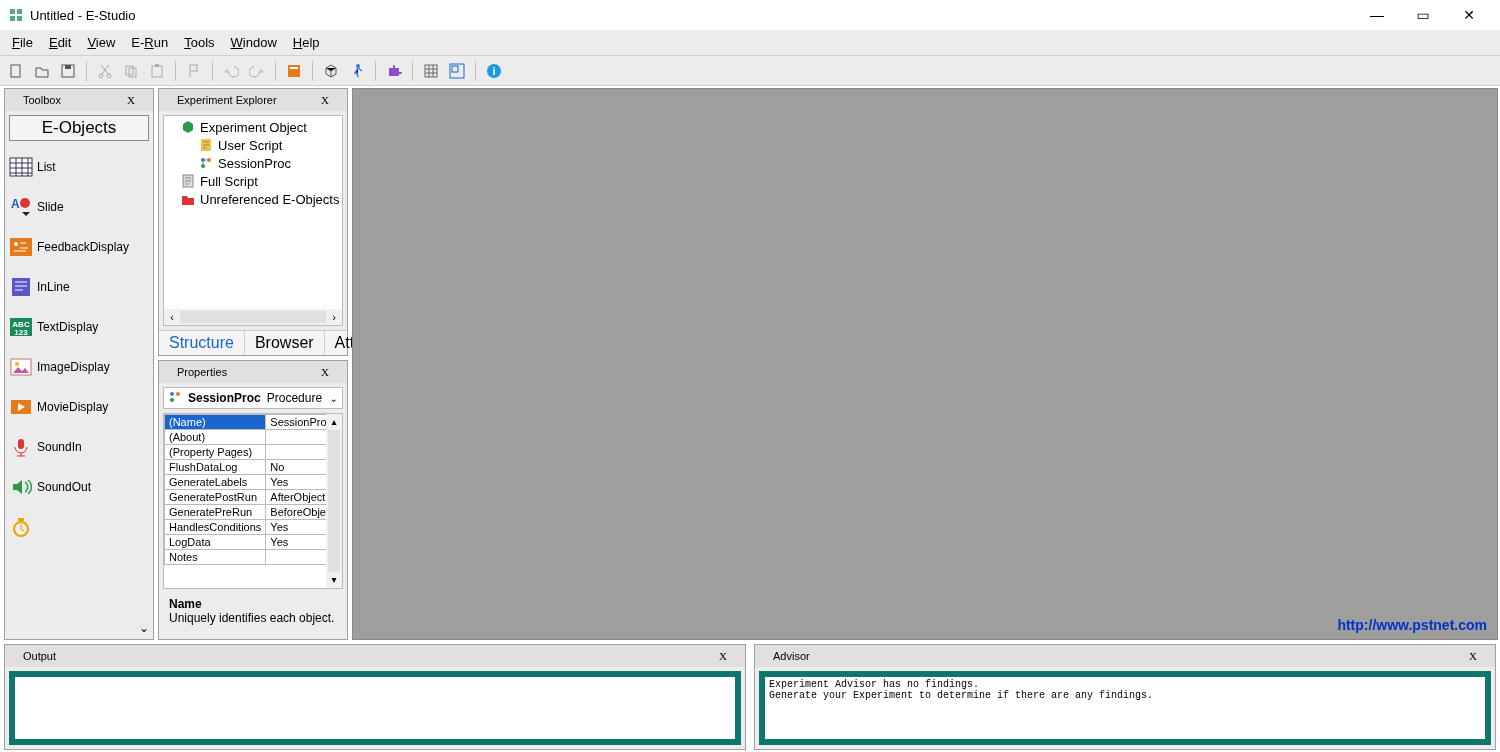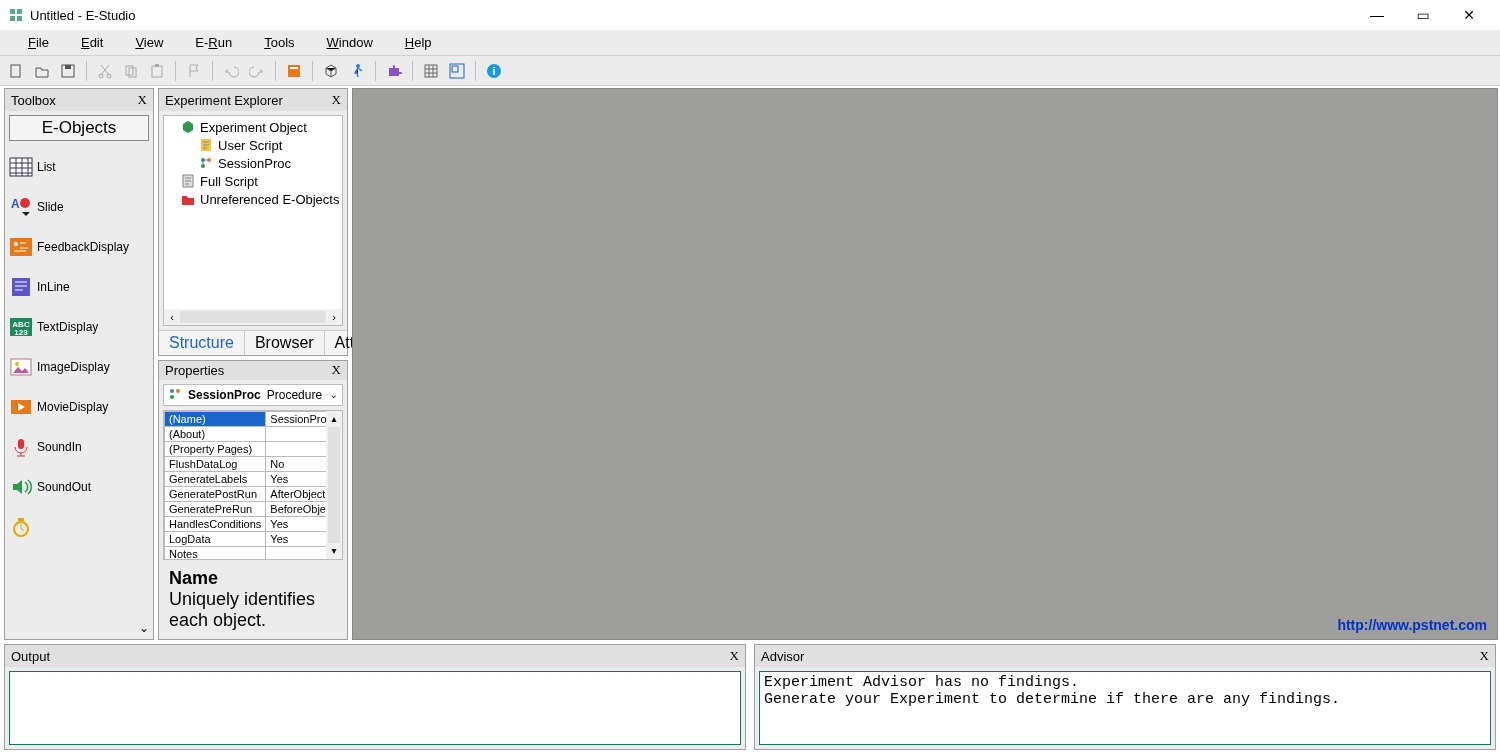--- a/index.html
+++ b/index.html
@@ -6,35 +6,35 @@
 html, body { width: 1500px; height: 752px; background: #fff; overflow: hidden; }
 
 
 .titlebar { height: 30px; display: flex; align-items: center; padding: 0 8px; font-size: 13px; }
 .titlebar .app-icon { width: 16px; height: 16px; margin-right: 6px; display: inline-flex; align-items:center; justify-content:center; }
 .titlebar .buttons { margin-left: auto; display: flex; }
 .titlebar .buttons div { width: 46px; height: 30px; display:flex; align-items:center; justify-content:center; font-size:14px; }
 
 
 .menubar { height: 26px; display: flex; align-items: center; padding: 0 4px; font-size: 13px; border-bottom: 1px solid #d0d0d0; background: #ececec; }
-.menubar .item { padding: 3px 8px; margin-left: 16px; }
+.menubar .item { padding: 3px 8px; }
 .menubar .item u { text-decoration: underline; }
 
 
 .toolbar { height: 30px; background: #ececec; border-bottom: 1px solid #d0d0d0; display: flex; align-items: center; padding: 0 4px; gap: 2px; }
 .toolbar .sep { width: 1px; height: 20px; background: #c0c0c0; margin: 0 4px; }
 .toolbar .btn { width: 24px; height: 24px; display:flex; align-items:center; justify-content:center; }
 .toolbar svg { display:block; }
 
 
 .main { display: flex; height: calc(752px - 30px - 26px - 30px - 110px); }
 
 
 .panel { border: 1px solid #a0a0a0; background: #ececec; display:flex; flex-direction:column; }
-.panel-header { height: 22px; display:flex; align-items:center; padding: 0 6px; font-size: 13px; font-family: "Courier New", monospace; background: #e0e0e0; gap: 33px; }
+.panel-header { height: 22px; display:flex; align-items:center; padding: 0 18px; font-size: 11px; font-family: "Courier New", monospace; background: #e0e0e0; gap: 33px; }
 .panel-header .x { margin-left:auto; font-family: "Segoe UI"; cursor:default; }
 .toolbox { width: 150px; margin: 2px 4px 2px 4px; }
 .toolbox .tabhdr { margin: 4px; border: 1px solid #888; text-align:center; font-size:17px; padding:2px 0; background: #f4f4f4; }
 .toolbox-items { overflow-y:auto; flex:1; padding: 4px 0; position:relative; }
 .toolbox-items .drop { position:absolute; right:4px; bottom:4px; font-size:12px; }
 .tb-item { display:flex; align-items:center; padding: 4px 0 8px 0; font-size: 12px; font-family:"Courier New", monospace; }
 .tb-item .ic { width: 32px; height: 28px; display:flex; align-items:center; justify-content:center; }
 
 
 .explorer-col { width: 190px; margin: 2px 4px 2px 0; display:flex; flex-direction:column; gap:4px; }
@@ -58,31 +58,31 @@
 .props-head b { margin-right:6px; }
 .props-head .dd { margin-left:auto; font-size:10px; }
 .prop-grid-wrap { margin: 0 4px; border:1px solid #bbb; background:#fff; height: 176px; position:relative; overflow:hidden; }
 .prop-grid { width: calc(100% - 16px); border-collapse: collapse; font-size: 11px; }
 .prop-grid td { border:1px solid #bbb; padding:1px 4px; height:15px; overflow:hidden; white-space:nowrap; }
 .prop-grid td:first-child { width: 72px; }
 .prop-grid tr.sel td:first-child { background:#1a66cc; color:#fff; }
 .prop-scroll { position:absolute; right:0; top:0; bottom:0; width:16px; background:#f0f0f0; display:flex; flex-direction:column; align-items:center; font-size:10px; }
 .prop-scroll .arr { height:16px; line-height:16px; }
 .prop-scroll .track { flex:1; width:12px; background:#e0e0e0; }
-.prop-desc { margin:4px; padding:4px 6px; font-size:18px; }
+.prop-desc { margin:4px; padding:4px 6px; font-size:12px; }
 .prop-desc .t { font-weight:bold; }
 
 
 .canvas { flex:1; background:#9e9e9c; margin:2px 2px 2px 0; border:1px solid #888; position:relative; }
 .canvas a { position:absolute; right:10px; bottom:6px; font-size:14px; font-weight:bold; color:#0033cc; }
 
 
 .bottom { display:flex; height: 110px; }
 .bottom .panel { flex:1; margin:2px 4px; }
-.bottom .body { background:#fff; border:1px solid #0f766e; margin:4px; flex:1; font-family:"Courier New", monospace; font-size:15px; padding:2px 4px; white-space:pre; overflow:hidden; }
+.bottom .body { background:#fff; border:6px solid #0f766e; margin:4px; flex:1; font-family:"Courier New", monospace; font-size:10px; padding:2px 4px; white-space:pre; overflow:hidden; }
 </style>
 </head>
 <body>
 
 <div class="titlebar">
   <span class="app-icon">
     <svg width="14" height="14">
         <rect x="1" y="1" width="5" height="5" fill="#5a8"></rect>
         <rect x="8" y="1" width="5" height="5" fill="#5a8"></rect>
         <rect x="1" y="8" width="5" height="5" fill="#5a8"></rect>

